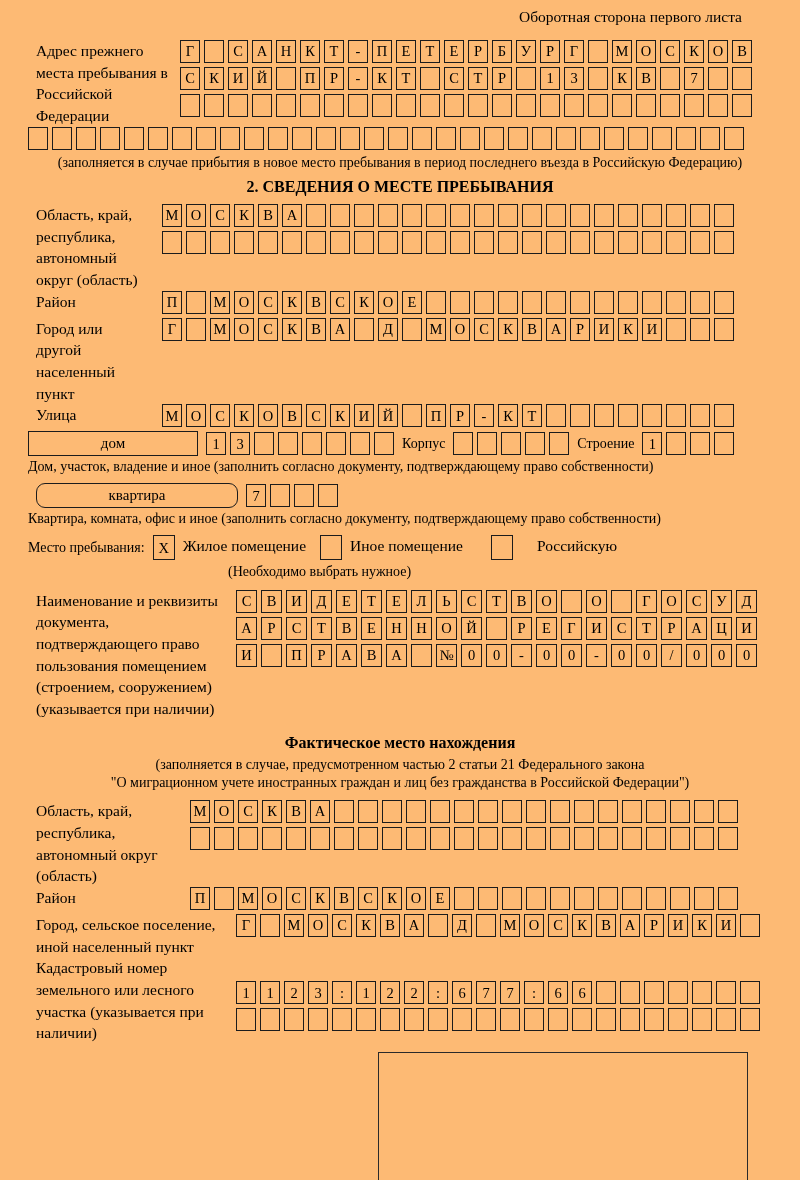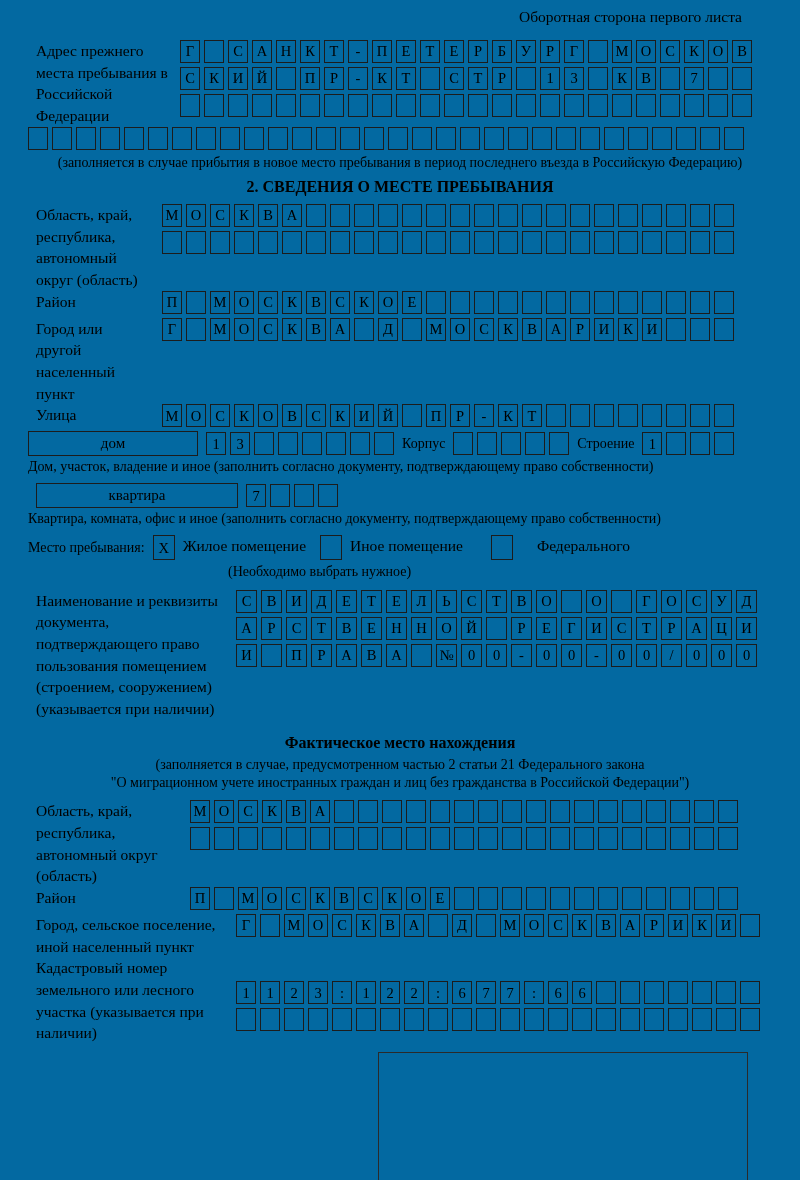--- a/index.html
+++ b/index.html
@@ -1,18 +1,18 @@
 <!DOCTYPE html>
 <html><head>
 <meta charset="utf-8">
 <style>
   html,body{margin:0;padding:0;background:#fff;}
   .page{
     width:800px;height:1180px;box-sizing:border-box;
-    background:#0369a1;color:#000;
+    background:#fdba74;color:#000;
     font-family:"Liberation Serif","DejaVu Serif",serif;
     padding:8px 28px 0 28px;overflow:hidden;position:relative;
   }
   .hdr{ text-align:right; font-size:15.5px; padding-right:30px; margin-bottom:14px;}
   .grid{display:grid;column-gap:12px;}
   .g148{grid-template-columns:140px 1fr;}
   .g128{grid-template-columns:122px 1fr;}
   .g200{grid-template-columns:196px 1fr;}
   .g158{grid-template-columns:150px 1fr;}
   .label{font-size:15.5px;line-height:1.4;padding-left:8px;}
@@ -337,21 +337,21 @@
     <div class="boxrow" style="margin-bottom:0;">
         <span class="cell">1</span>
         <span class="cell"></span>
         <span class="cell"></span>
         <span class="cell"></span>
       </div>
   </div>
   <div class="note-small">Дом, участок, владение и иное (заполнить согласно документу, подтверждающему право собственности)</div>
 
   <div class="comp-row">
-    <div class="labelbox" style="width:200px;margin:0 8px 0 8px;">квартира</div>
+    <div class="labelbox" style="width:200px;margin:0 8px 0 8px;border-radius:9px;">квартира</div>
     <div class="boxrow" style="margin-bottom:0;">
         <span class="cell">7</span>
         <span class="cell"></span>
         <span class="cell"></span>
         <span class="cell"></span>
       </div>
   </div>
   <div class="note-small">Квартира, комната, офис и иное (заполнить согласно документу, подтверждающему право собственности)</div>
 
   <div class="comp-row">
@@ -360,21 +360,21 @@
         <span class="cell">X</span>
       </div>
     <span class="cb-label">Жилое помещение</span>
     <div class="boxrow cbrow" style="margin-bottom:0;">
         <span class="cell"></span>
       </div>
     <span class="cb-label">Иное помещение</span>
     <div class="boxrow cbrow" style="margin-left:14px;margin-bottom:0;">
         <span class="cell"></span>
       </div>
-    <span class="cb-label" style="margin-left:24px;">Федерального</span>
+    <span class="cb-label" style="margin-left:24px;">Российскую</span>
   </div>
   <div class="caption" style="margin:2px 0 8px 200px;">(Необходимо выбрать нужное)</div>
 
   <div class="grid g200 wide mb10">
     <div class="label">Наименование и реквизиты документа, подтверждающего право пользования помещением (строением, сооружением) (указывается при наличии)</div>
     <div>
       <div class="boxrow">
           <span class="cell">С</span>
           <span class="cell">В</span>
           <span class="cell">И</span>

